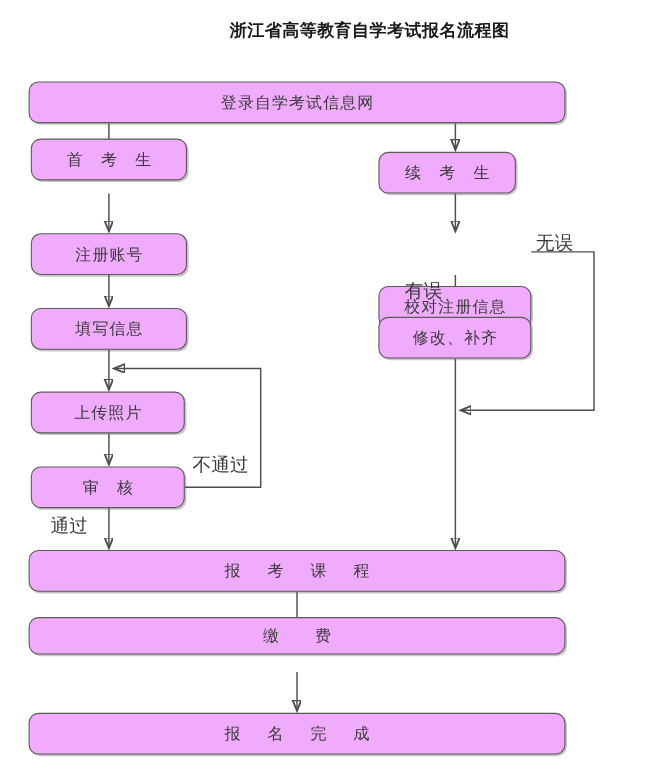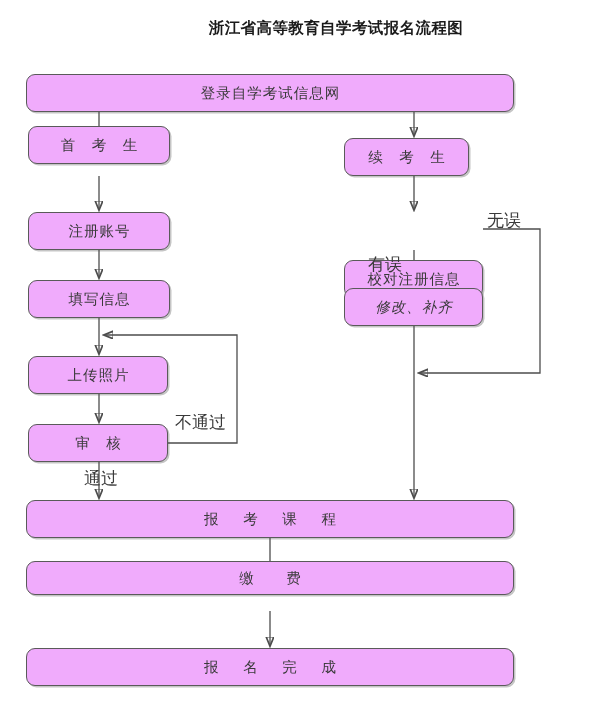--- a/index.html
+++ b/index.html
@@ -108,25 +108,25 @@
     <path d="M270,538 L270,571" marker-end="url(#ah)"></path>
     <path d="M270,611 L270,646" marker-end="url(#ah)"></path>
   </svg>
 
   <div class="node sp0" style="left:26px;  top:74px;  width:488px; height:38px;">登录自学考试信息网</div>
   <div class="node sp1" style="left:28px;  top:126px; width:142px; height:38px;">首 考 生</div>
   <div class="node sp1" style="left:344px; top:138px; width:125px; height:38px;">续 考 生</div>
   <div class="node sp0" style="left:28px;  top:212px; width:142px; height:38px;">注册账号</div>
   <div class="node sp0" style="left:344px; top:212px; width:139px; height:38px;margin-top:48px;">校对注册信息</div>
   <div class="node sp0" style="left:28px;  top:280px; width:142px; height:38px;">填写信息</div>
-  <div class="node sp0" style="left:344px; top:288px; width:139px; height:38px;font-style:italic;">修改、补齐</div>
+  <div class="node sp0" style="left:344px; top:288px; width:139px; height:38px;">修改、补齐</div>
   <div class="node sp0" style="left:28px;  top:356px; width:140px; height:38px;">上传照片</div>
   <div class="node sp1" style="left:28px;  top:424px; width:140px; height:38px;">审 核</div>
   <div class="node sp2" style="left:26px;  top:500px; width:488px; height:38px;">报 考 课 程</div>
   <div class="node sp3" style="left:26px;  top:561px; width:488px; height:34px;">缴  费</div>
   <div class="node sp2" style="left:26px;  top:648px; width:488px; height:38px;">报 名 完 成</div>
 
   <div class="edge-label" style="left:487px; top:209px;">无误</div>
   <div class="edge-label" style="left:368px; top:253px;">有误</div>
   <div class="edge-label" style="left:175px; top:411px;">不通过</div>
-  <div class="edge-label" style="left:46px;  top:467px;margin-left:38px;">通过</div>
+  <div class="edge-label" style="left:46px;  top:467px;">通过</div>
 
 </div>
 
 </body></html>

